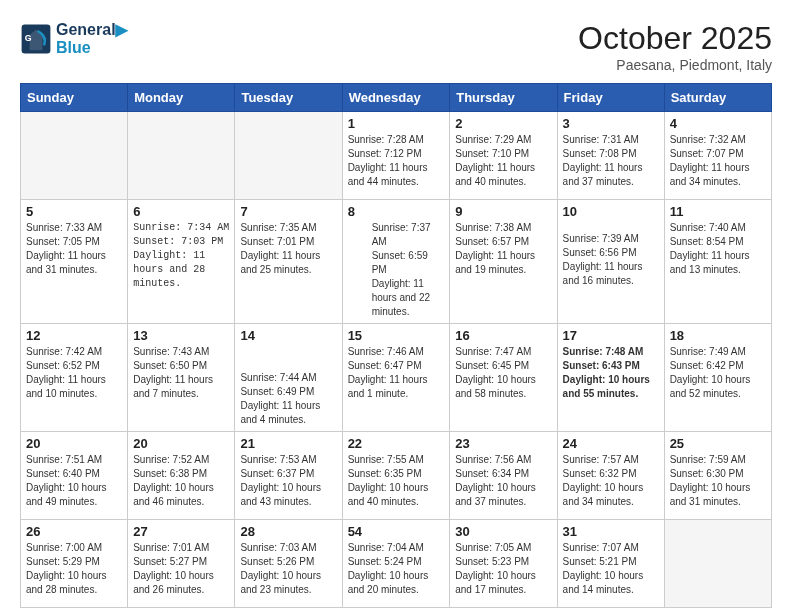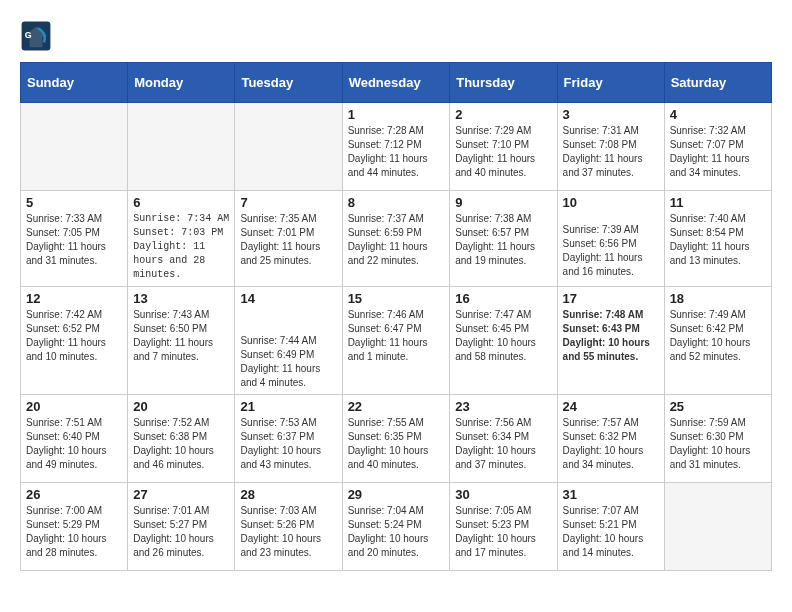--- a/index.html
+++ b/index.html
@@ -39,21 +39,21 @@
     }
     .calendar {
       width: 100%;
       border-collapse: collapse;
       border: 1px solid #ccc;
     }
     .calendar th {
       background: #2a5db0;
       color: #fff;
       text-align: left;
-      padding: 12px 6px;
+      padding: 6px 6px;
       font-size: 13px;
       border: 1px solid #1e4a9a;
     }
     .calendar td {
       vertical-align: top;
       border: 1px solid #ccc;
       padding: 4px 5px;
       width: 108px;
       min-height: 80px;
       background: #fff;
@@ -83,20 +83,28 @@
 <body>
 
 <div class="header">
   <div class="logo">
     <svg class="logo-icon" viewBox="0 0 40 40">
       <rect x="2" y="2" width="36" height="36" rx="4" fill="#1a3a5c"></rect>
       <polygon points="20,8 34,20 28,20 28,34 12,34 12,20 6,20" fill="white" opacity="0.15"></polygon>
       <text x="6" y="22" font-size="11" font-family="Arial" font-weight="bold" fill="white">G</text>
       <path d="M22 10 Q34 16 30 28" stroke="#1a8fc1" stroke-width="3" fill="none"></path>
     </svg>
+    <div>
+      <div style="font-size:16px;font-weight:bold;color:#1a3a5c;">General<span style="color:#1a8fc1;">▶</span></div>
+      <div style="font-size:16px;font-weight:bold;color:#1a8fc1;">Blue</div>
+    </div>
+  </div>
+  <div class="title-block">
+    <div class="month-title">October 2025</div>
+    <div class="location">Paesana, Piedmont, Italy</div>
   </div>
 </div>
 
 <table class="calendar">
   <thead>
     <tr>
         <th>Sunday</th>
         <th>Monday</th>
         <th>Tuesday</th>
         <th>Wednesday</th>
@@ -149,21 +157,21 @@
 Daylight: 11 hours and 28 minutes.</div>
         </td>
         <td>
           <div class="day-number">7</div>
           <div class="day-info" style="white-space: pre-line;">Sunrise: 7:35 AM
 Sunset: 7:01 PM
 Daylight: 11 hours and 25 minutes.</div>
         </td>
         <td>
           <div class="day-number">8</div>
-          <div class="day-info" style="white-space: pre-line;">Sunrise: 7:37 AM
+          <div class="day-info" style="white-space: pre-line; margin-left: 24px;">Sunrise: 7:37 AM
 Sunset: 6:59 PM
 Daylight: 11 hours and 22 minutes.</div>
         </td>
         <td>
           <div class="day-number">9</div>
           <div class="day-info" style="white-space: pre-line;">Sunrise: 7:38 AM
 Sunset: 6:57 PM
 Daylight: 11 hours and 19 minutes.</div>
         </td>
         <td>
@@ -280,21 +288,21 @@
 Sunset: 5:27 PM
 Daylight: 10 hours and 26 minutes.</div>
         </td>
         <td>
           <div class="day-number">28</div>
           <div class="day-info" style="white-space: pre-line;">Sunrise: 7:03 AM
 Sunset: 5:26 PM
 Daylight: 10 hours and 23 minutes.</div>
         </td>
         <td>
-          <div class="day-number">29</div>
+          <div class="day-number">54</div>
           <div class="day-info" style="white-space: pre-line;">Sunrise: 7:04 AM
 Sunset: 5:24 PM
 Daylight: 10 hours and 20 minutes.</div>
         </td>
         <td>
           <div class="day-number">30</div>
           <div class="day-info" style="white-space: pre-line;">Sunrise: 7:05 AM
 Sunset: 5:23 PM
 Daylight: 10 hours and 17 minutes.</div>
         </td>

